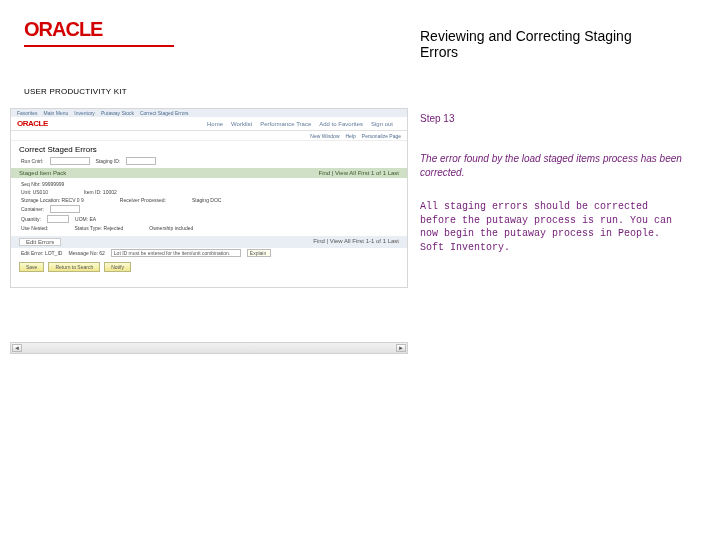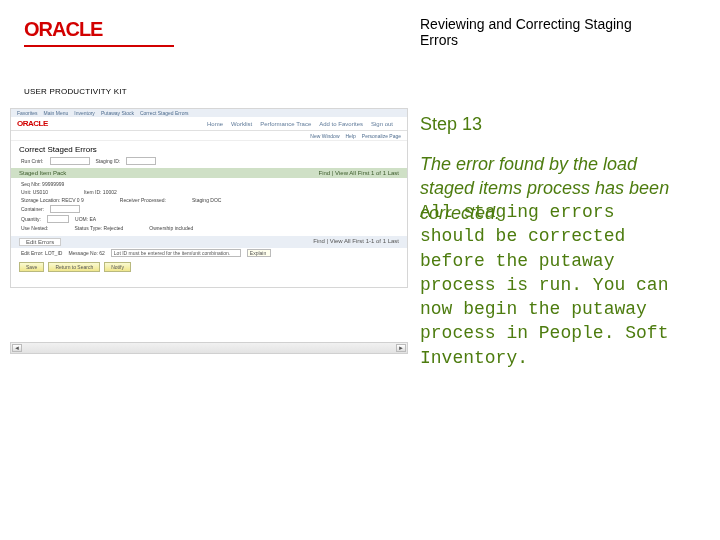--- a/index.html
+++ b/index.html
@@ -16,21 +16,21 @@
     font-size: 20px; letter-spacing: -1px;
   }
   .brand .rule {
     border-top: 2px solid #d20000; margin: 4px 0 2px 0; width: 150px;
   }
   .brand .sub {
     font-size: 8px; letter-spacing: 0.2px; color: #000; margin-top: 40px;
   }
   
   .page-title {
-    position: absolute; left: 420px; top: 16px; font-size: 14px; color: #000;
+    position: absolute; left: 420px; top: 28px; font-size: 14px; color: #000;
   }
   
   .shot {
     position: absolute; left: 10px; top: 108px; width: 398px; height: 180px;
     border: 1px solid #d6d6d6; background: #fff; overflow: hidden;
     font-size: 6px; color: #555;
   }
   .shot .menu {
     height: 12px; background: #4f6d8f; display: flex; gap: 8px; padding: 2px 8px;
     color: #fff; font-size: 6px; align-items: center; justify-content: flex-end;
@@ -77,22 +77,22 @@
   .shot .foot {
     display:flex; gap:4px; padding:4px 8px;
   }
   .shot .foot .btn {
     height: 10px; font-size: 5px; border:1px solid #b9b97e;
     background: linear-gradient(#fafad2,#f0e68c); padding: 0 6px; display:flex;
     align-items:center;
   }
   
   .note {
-    position: absolute; left: 420px; width: 270px; font-size: 18px;
-    line-height: 1.35; color: #4d7c0f;
+    position: absolute; left: 420px; width: 270px; font-size: 10px;
+    line-height: 1.35; color: #701a75;
   }
   
   .hscroll {
     position: absolute; left: 10px; top: 342px; width: 398px; height: 12px;
     background: linear-gradient(#f1f1f1,#e3e3e3);
     border: 1px solid #d0d0d0; display:flex; justify-content:space-between;
     align-items:center; padding:0 1px;
   }
   .hscroll .arrow {
     width: 10px; height: 8px; background: linear-gradient(#fff,#ddd);

